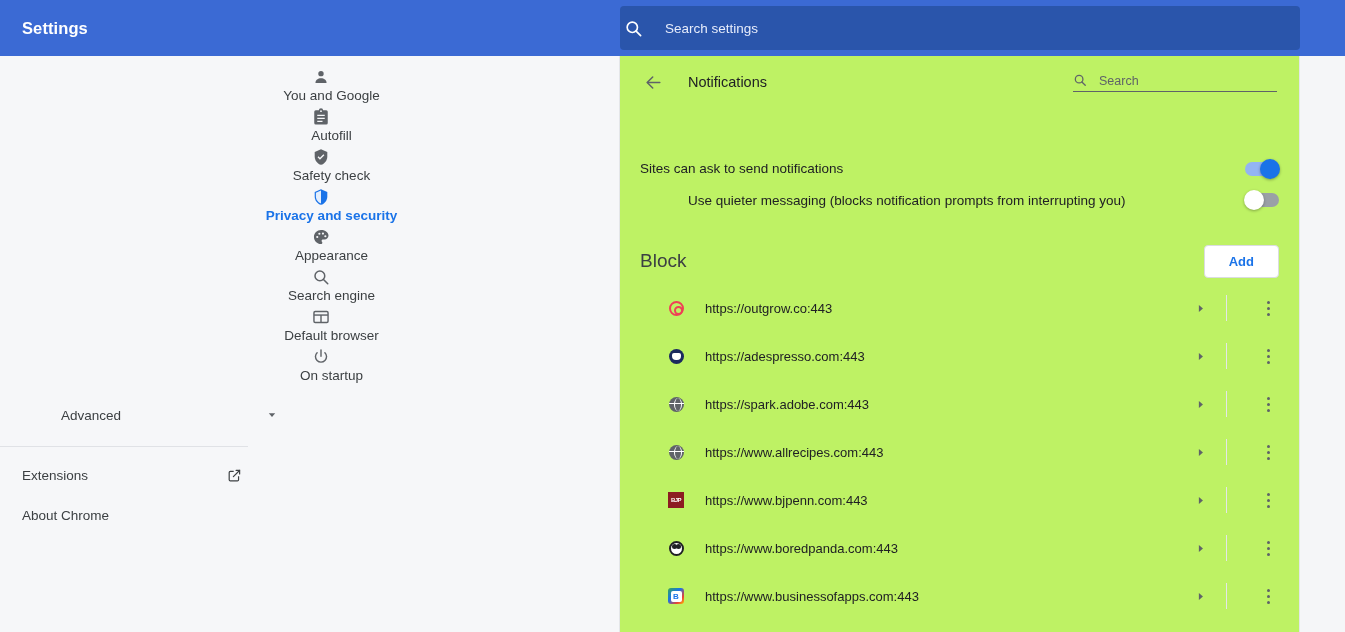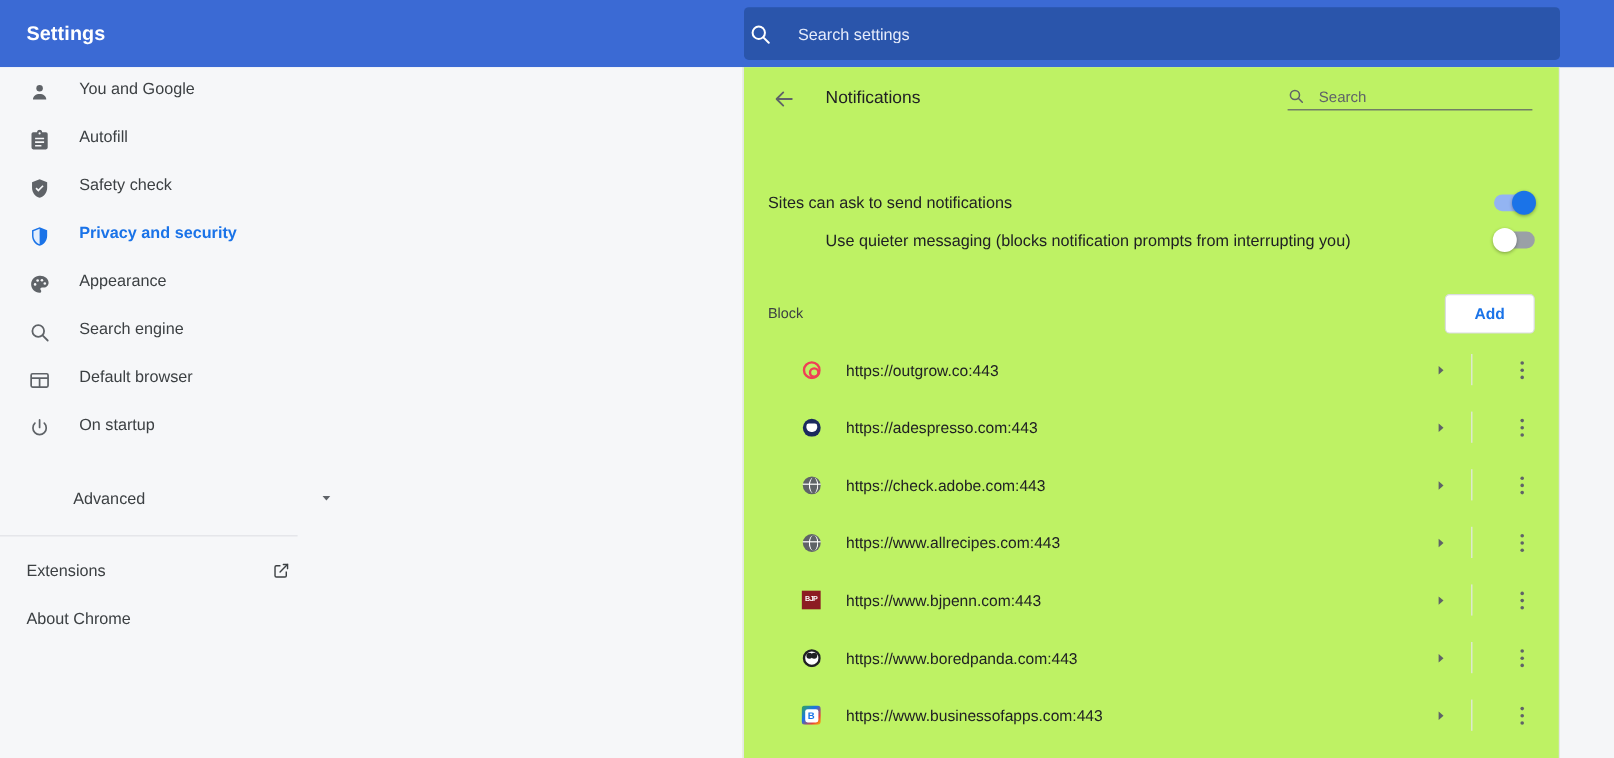--- a/index.html
+++ b/index.html
@@ -57,22 +57,24 @@
     position: absolute;
     top: 56px; left: 0;
     width: 619px;
     height: 576px;
     background: #f6f7f9;
     padding-top: 10px;
   }
   .nav-item {
     height: 40px;
     display: flex;
+    align-items: center;
     padding-left: 22px;
     cursor: pointer;
+    flex-direction: column;
   }
   .nav-icon {
     width: 22px; height: 22px;
     flex: 0 0 22px;
     display: flex; align-items: center; justify-content: center;
     color: #5f6368;
   }
   .nav-label {
     margin-left: 22px;
     font-size: 13.5px;
@@ -182,21 +184,21 @@
   .switch.off .track { background: #9aa0a6; }
   .switch.off .knob { left: -1px; background: #ffffff; }
 
   .block-head {
     display: flex;
     align-items: center;
     height: 46px;
     padding: 0 20px;
     margin-top: 14px;
   }
-  .block-title { flex: 1 1 auto; font-size: 12px; color: #3c4043; }
+  .block-title { flex: 1 1 auto; font-size: 19px; color: #3c4043; }
   .add-btn {
     border: 1px solid #dadce0;
     background: #ffffff;
     border-radius: 4px;
     color: #1a73e8;
     font-family: "Liberation Sans", sans-serif;
     font-size: 13px;
     font-weight: bold;
     padding: 8px 24px;
     cursor: pointer;
@@ -459,21 +461,21 @@
         <span class="row-menu">
           <i></i>
           <i></i>
           <i></i>
         </span>
       </div>
       <div class="site-row">
         <span class="favicon">
           <span class="fav-globe"></span>
         </span>
-        <span class="site-url">https://check.adobe.com:443</span>
+        <span class="site-url">https://spark.adobe.com:443</span>
         <span class="row-arrow">
           <svg width="13" height="13" viewBox="0 0 24 24" fill="currentColor">
             <path d="M9 5.5 16.5 12 9 18.5z"></path>
           </svg>
         </span>
         <span class="row-sep"></span>
         <span class="row-menu">
           <i></i>
           <i></i>
           <i></i>

